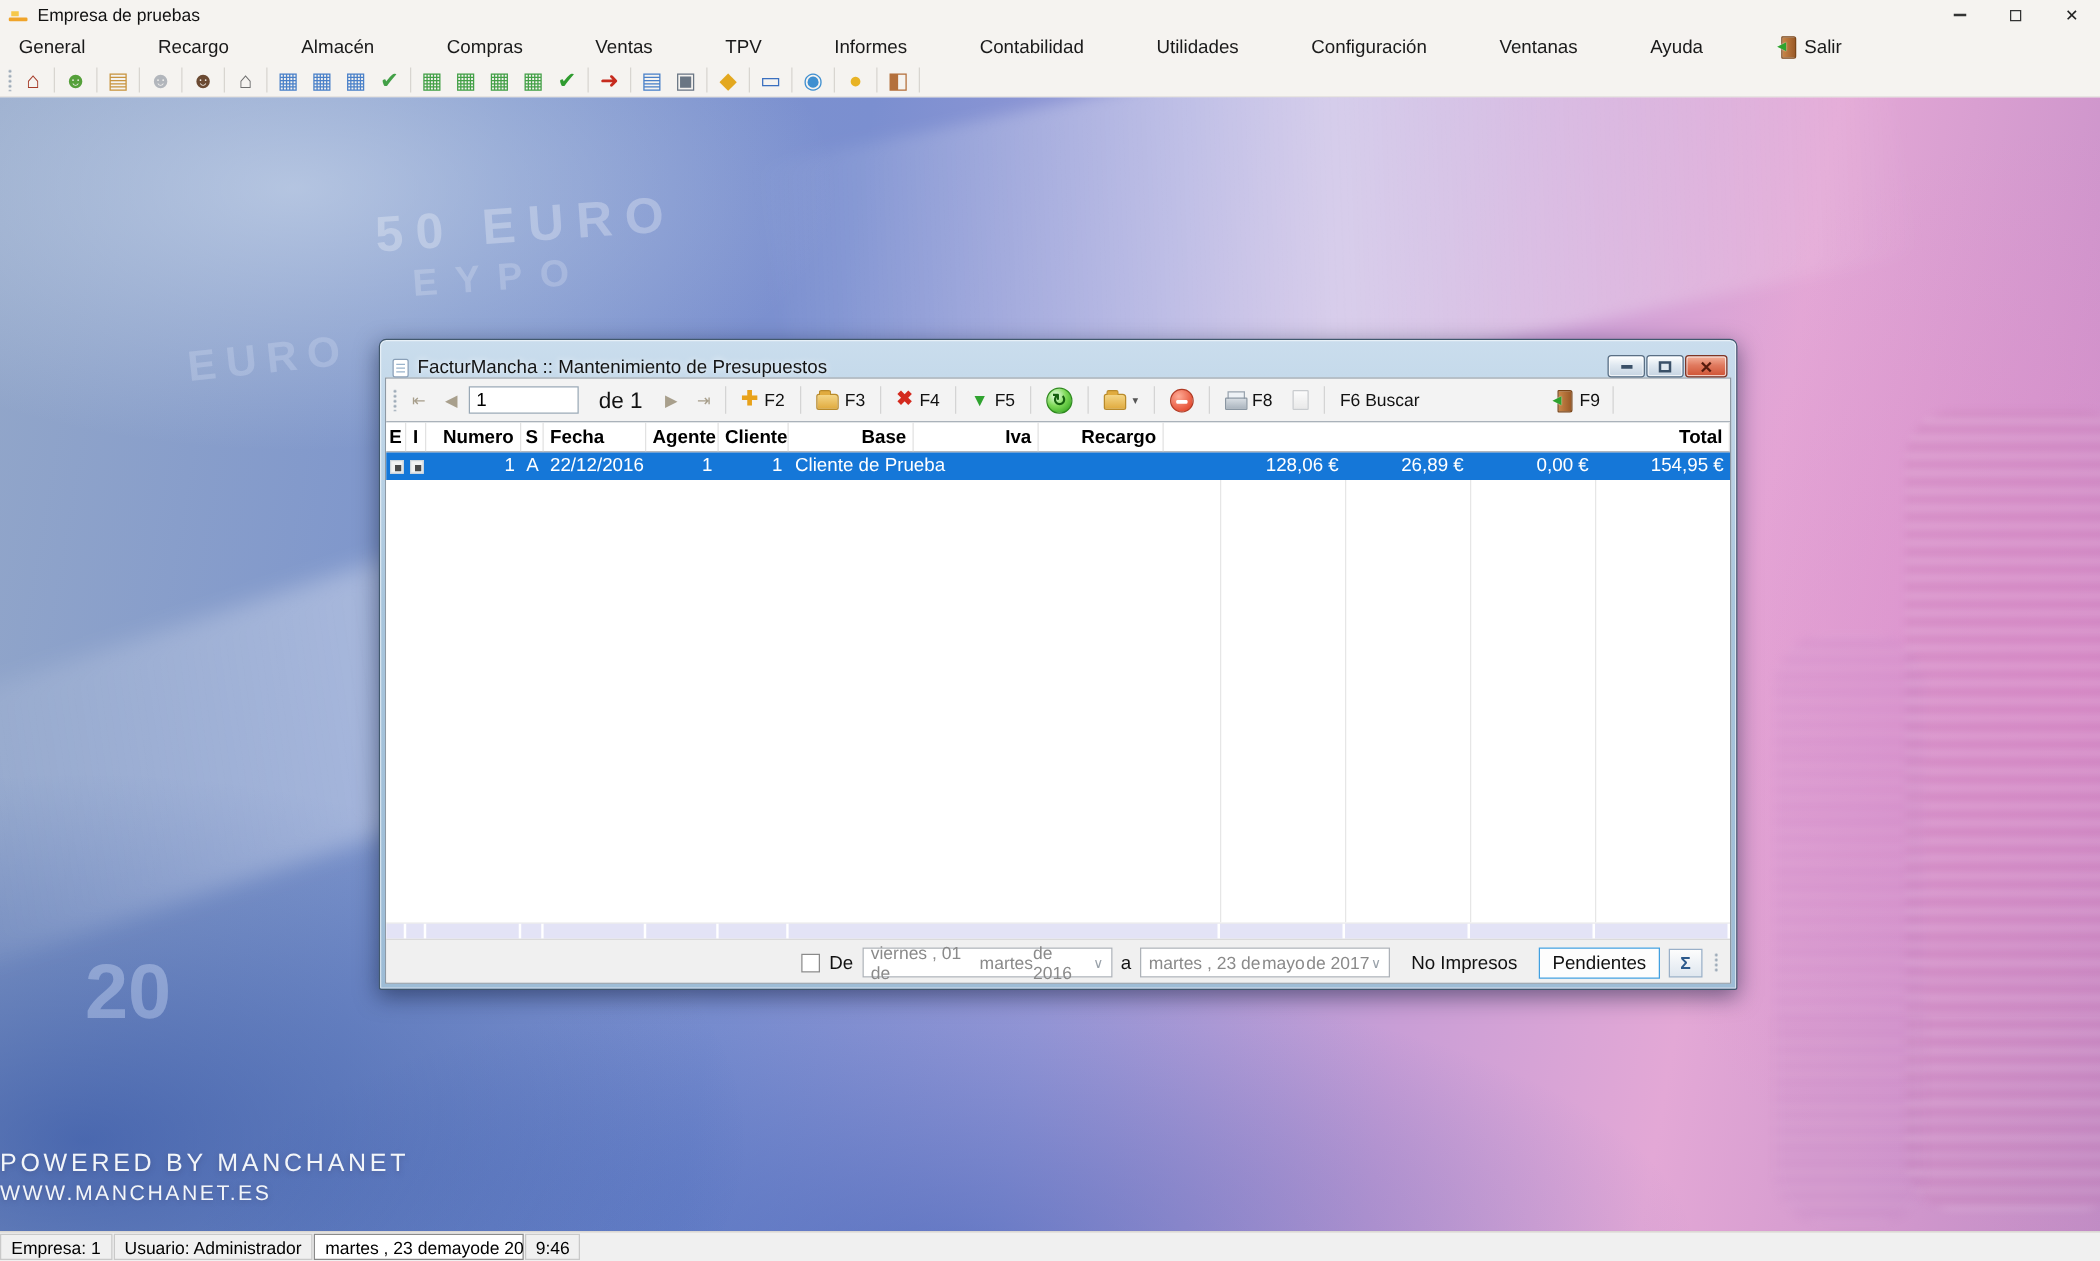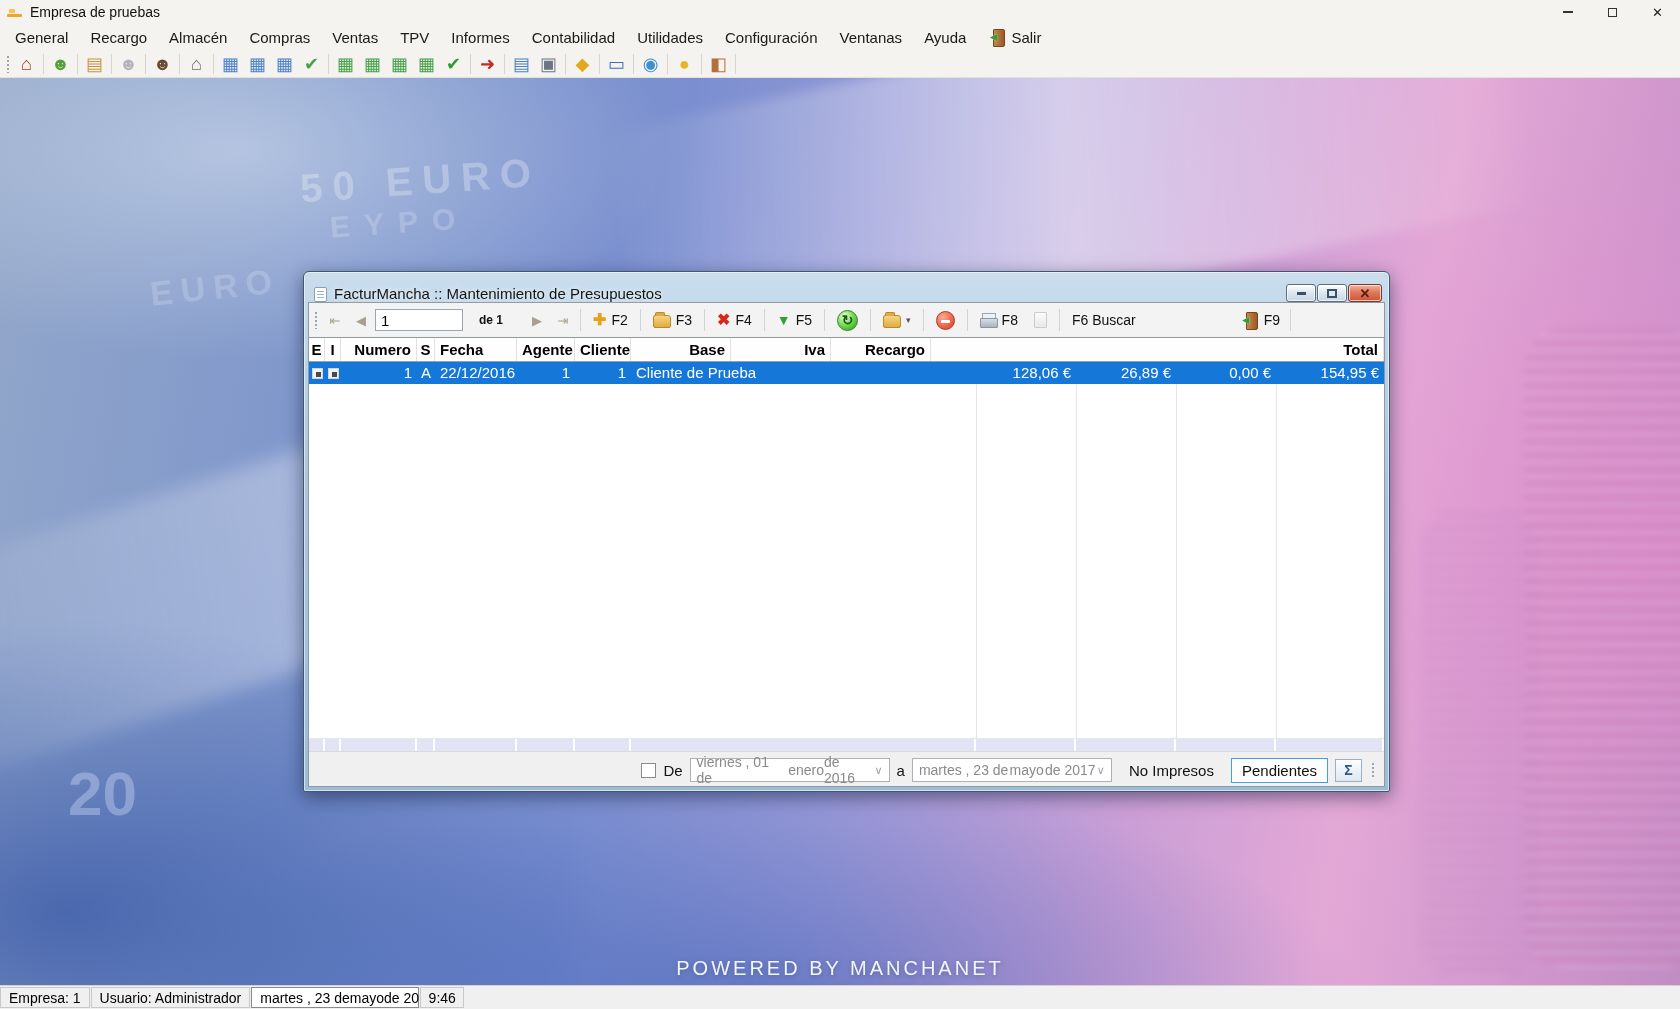--- a/index.html
+++ b/index.html
@@ -11,21 +11,21 @@
   #titlebar { height:24px; background:#f5f3f0; display:flex; align-items:center; padding-left:7px; }
   .app-ico { width:16px; height:12px; position:relative; margin-right:7px; }
   .app-ico::before { content:""; position:absolute; left:0; bottom:1px; width:15px; height:3px; background:#f0a42a; border-radius:1px; }
   .app-ico::after  { content:""; position:absolute; left:2px; bottom:5px; width:6px; height:4px; background:#f6c84a; }
   #titlebar .title { font-size:14px; color:#111; }
   .wc { margin-left:auto; display:flex; height:24px; }
   .wcb { width:45px; height:24px; display:flex; align-items:center; justify-content:center; color:#222; font-size:13px; }
   .min-glyph { width:10px; height:2px; background:#333; display:inline-block; }
   .max-glyph { width:9px; height:9px; border:1px solid #333; display:inline-block; }
 
-  #menubar { height:26px; background:#f5f3f0; display:flex; align-items:center; font-size:15px; color:#1a1a1a; padding-left:4px; }
+  #menubar { height:26px; background:#f5f3f0; display:flex; align-items:center; font-size:15px; color:#1a1a1a; padding-left:4px;gap:36px; }
   .mi { padding:0 11px; height:26px; display:flex; align-items:center; gap:5px; cursor:default; }
 
   #toolbar { height:28px; background:#f5f3f0; display:flex; align-items:center; padding-left:3px; border-bottom:1px solid #e2e0dc; }
   .grip { width:4px; height:18px; margin:0 3px;
     background-image:radial-gradient(#98a6b4 1px, transparent 1.2px); background-size:4px 4px; }
   .tb { width:27px; height:26px; display:flex; align-items:center; justify-content:center; position:relative; }
   .tbg { font-size:18px; line-height:1; }
   .sep-after { margin-right:7px; }
   .sep-after::after { content:""; position:absolute; right:-4px; top:3px; width:1px; height:20px; background:#d8d5d0; }
 
@@ -48,22 +48,22 @@
     background:repeating-linear-gradient(0deg,rgba(255,255,255,.4) 0 3px,rgba(190,110,170,.4) 3px 14px);
     filter:blur(3px); opacity:.5; }
   .coins2 { position:absolute; right:140px; top:430px; width:120px; height:470px; border-radius:40px;
     background:repeating-linear-gradient(0deg,rgba(255,255,255,.35) 0 3px,rgba(170,100,180,.35) 3px 13px);
     filter:blur(4px); opacity:.35; }
   .bn { position:absolute; color:rgba(255,255,255,.28); font-weight:bold; }
   .bn1 { left:300px; top:80px;  font-size:40px; letter-spacing:10px; transform:rotate(-4deg); }
   .bn2 { left:330px; top:128px; font-size:30px; letter-spacing:14px; color:rgba(255,255,255,.20); transform:rotate(-4deg); }
   .bn3 { left:150px; top:190px; font-size:34px; letter-spacing:8px;  color:rgba(235,243,255,.22); transform:rotate(-6deg); }
   .bn4 { left:68px;  top:680px; font-size:62px; color:rgba(222,232,255,.35); }
-  #watermark { position:absolute; left:0; right:0; top:842px; text-align:center; color:#f2f5f9;
-    text-shadow:0 1px 4px rgba(70,80,130,.55);margin-top:37px; }
+  #watermark { position:absolute; left:0; right:0; top:842px; text-align:left; color:#f2f5f9;
+    text-shadow:0 1px 4px rgba(70,80,130,.55); }
   #watermark .l1 { font-size:20px; letter-spacing:3px; font-weight:500; }
   #watermark .l2 { font-size:17px; letter-spacing:2px; margin-top:2px; }
 
   
   #dlg { position:absolute; left:303px; top:193px; width:1087px; height:521px;
     background:linear-gradient(#cadded,#a9c6dd 40%,#9dbcd6);
     border:1px solid #41586e; border-radius:6px 6px 2px 2px; padding:0 4px 4px;
     box-shadow:0 5px 18px rgba(10,20,50,.5), inset 0 0 0 1px rgba(255,255,255,.55); }
   .dlg-title { height:30px; display:flex; align-items:flex-end; padding:0 3px 0 6px; }
   .doc-ico { width:13px; height:15px; background:#fff; border:1px solid #8aa0b8; border-radius:2px; position:relative; margin-right:7px; }
@@ -81,21 +81,21 @@
     color:#551a0d; font-weight:bold; font-size:13px; border-color:#7e3525; }
 
   .dlg-body { height:485px; background:#f0f0f0; border:1px solid #8e99a4; display:flex; flex-direction:column; }
 
   .dtb { height:34px; display:flex; align-items:center; background:#f3f3f3; padding:0 2px; gap:2px; font-size:14px; color:#111; }
   .vsep { width:1px; height:22px; background:#d4d4d4; margin:0 3px; }
   .nbtn { width:24px; height:24px; display:flex; align-items:center; justify-content:center;
     color:#a89f8c; font-size:13px; }
   .recno { width:88px; height:22px; border:1px solid #99a8b5; font-size:15px; padding:0 5px;
     font-family:"Liberation Sans", sans-serif; }
-  .cnt { width:58px; text-align:left; padding-left:14px; font-size:12px;font-weight:bold; }
+  .cnt { width:58px; text-align:left; padding-left:14px; font-size:18px; }
   .tbtn { height:26px; display:flex; align-items:center; gap:5px; padding:0 7px; }
   .g { font-size:16px; line-height:1; font-weight:bold; }
   .g.plus { color:#e8a21a; }
   .g.del  { color:#d42a1e; }
   .g.dn   { color:#2fa32f; font-size:14px; }
   .folder { position:relative; display:inline-block; width:18px; height:13px;
     background:linear-gradient(#f4d585,#e0ab3f); border:1px solid #b98a2a; border-radius:2px 3px 2px 2px; margin-top:3px; }
   .folder::before { content:""; position:absolute; top:-4px; left:1px; width:8px; height:3px;
     background:#e0ab3f; border:1px solid #b98a2a; border-bottom:none; border-radius:2px 2px 0 0; }
   .refresh { display:inline-flex; align-items:center; justify-content:center; width:21px; height:21px; border-radius:50%;
@@ -496,21 +496,21 @@
             <div class="bc c10"></div>
               <div class="bc c11"></div>
           </div>
         </div>
 
         <div class="dfoot">
           <span class="chk"></span>
           <span class="flabel">De</span>
           <div class="combo">
             <span>viernes , 01 de</span>
-            <span>enero</span>
+            <span>martes</span>
             <span>de 2016</span>
             <span class="caret">∨</span>
           </div>
           <span class="flabel">a</span>
           <div class="combo">
             <span>martes , 23 de</span>
             <span>mayo</span>
             <span>de 2017</span>
             <span class="caret">∨</span>
           </div>

